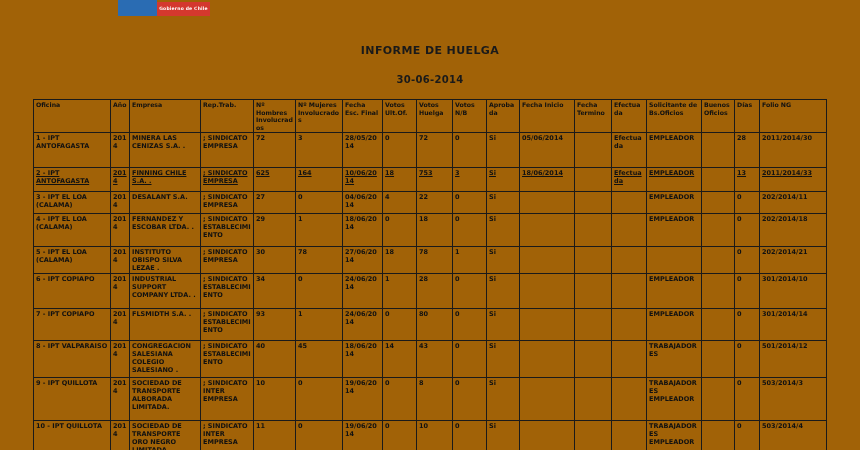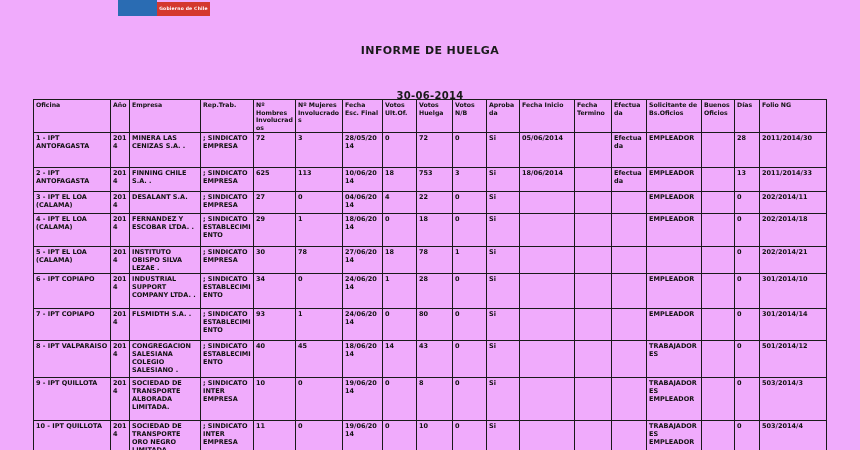--- a/index.html
+++ b/index.html
@@ -1,31 +1,31 @@
 <!DOCTYPE html>
 <html><head>
 <meta charset="utf-8">
 <style>
   html,body{margin:0;padding:0;}
   body{
     width:860px;height:450px;background:#ffffff;overflow:hidden;
     font-family:"DejaVu Sans","Liberation Sans",sans-serif;
   }
-  .page{position:relative;width:860px;height:450px;background:#f0abfc;overflow:hidden;}
+  .page{position:relative;width:860px;height:450px;background:#a16207;overflow:hidden;}
 
   
   .logo{position:absolute;left:118px;top:0;display:flex;align-items:flex-start;}
   .logo-blue{width:39px;height:16px;background:#2a6cb3;}
   .logo-red{width:53px;height:14px;margin-top:2px;background:#d4382e;
     color:#fff;font-size:4.5px;font-weight:bold;line-height:14px;text-align:center;
     letter-spacing:0.2px;overflow:hidden;white-space:nowrap;}
 
   .title{position:absolute;top:44px;left:0;width:860px;text-align:center;
     font-size:11px;font-weight:bold;color:#1a1a1a;letter-spacing:0.4px;}
-  .subtitle{position:absolute;top:90px;left:0;width:860px;text-align:center;
+  .subtitle{position:absolute;top:74px;left:0;width:860px;text-align:center;
     font-size:10px;font-weight:bold;color:#1a1a1a;letter-spacing:0.3px;}
 
   table.report{
     position:absolute;left:33px;top:99px;width:793px;
     border-collapse:collapse;table-layout:fixed;
     color:#111;font-weight:bold;
   }
   table.report th,table.report td{
     border:1px solid #1a1a1a;
     vertical-align:top;text-align:left;
@@ -110,27 +110,27 @@
           <td>0</td>
           <td>Si</td>
           <td>05/06/2014</td>
           <td></td>
           <td>Efectuada</td>
           <td>EMPLEADOR</td>
           <td></td>
           <td>28</td>
           <td>2011/2014/30</td>
         </tr>
-        <tr style="height: 24px;">
+        <tr style="height: 24px; text-decoration: underline;">
           <td>2 - IPT ANTOFAGASTA</td>
           <td>2014</td>
           <td>FINNING CHILE S.A. .</td>
           <td>; SINDICATO EMPRESA</td>
           <td>625</td>
-          <td>113</td>
+          <td>164</td>
           <td>10/06/2014</td>
           <td>18</td>
           <td>753</td>
           <td>3</td>
           <td>Si</td>
           <td>18/06/2014</td>
           <td></td>
           <td>Efectuada</td>
           <td>EMPLEADOR</td>
           <td></td>

